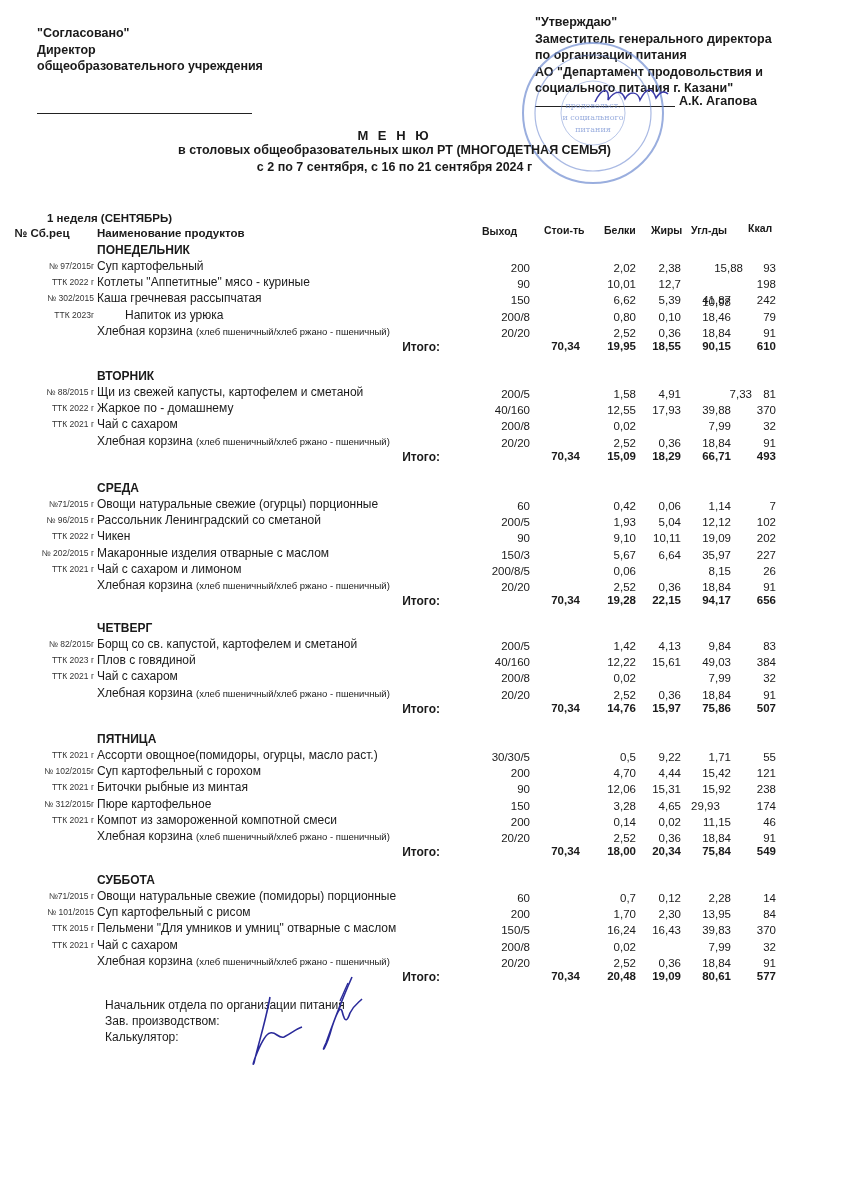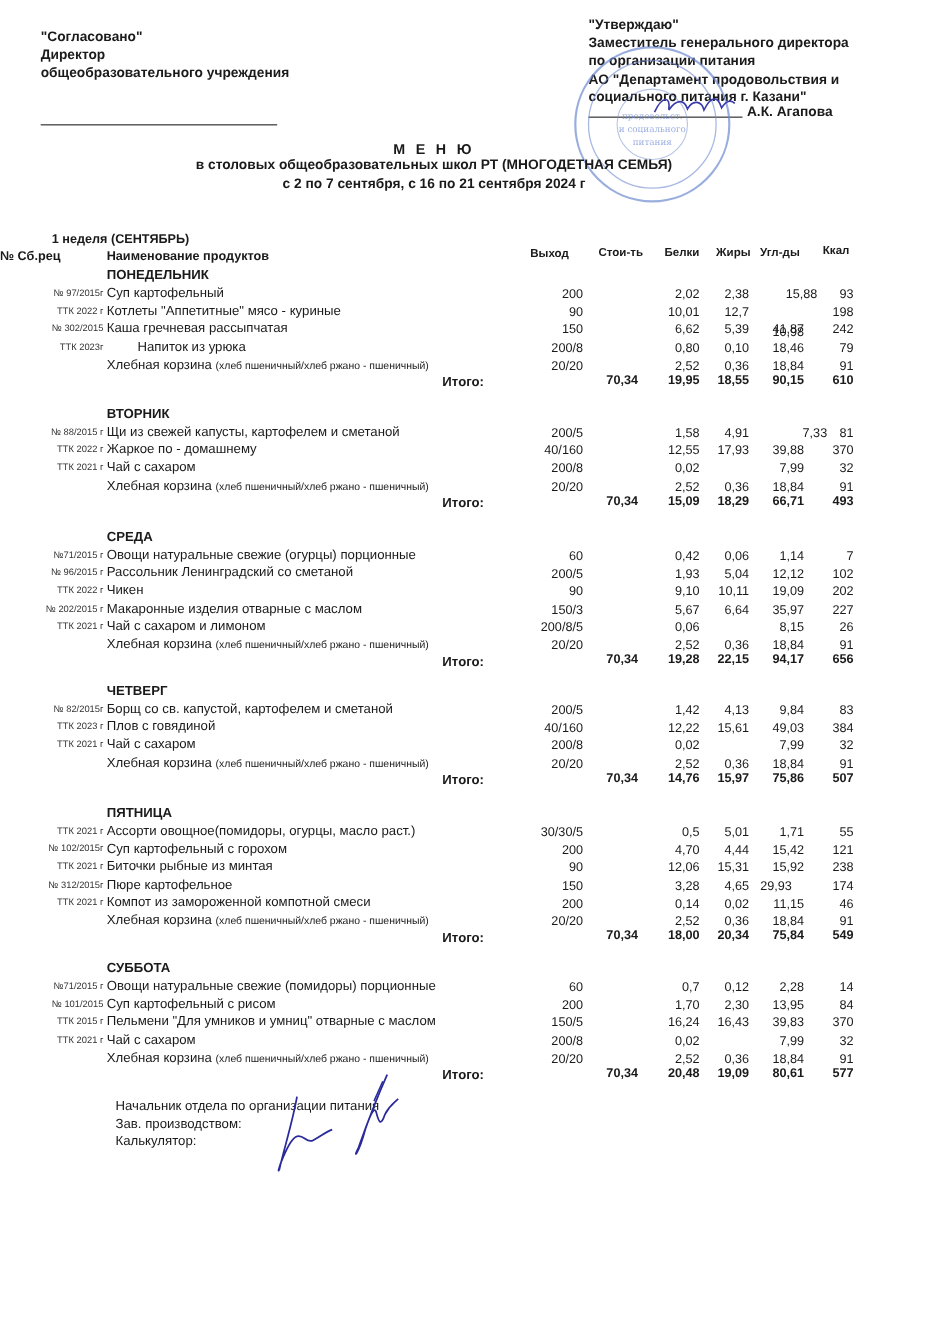--- a/index.html
+++ b/index.html
@@ -61,21 +61,21 @@
 
 <svg class="decor" style="left:590px; top:82px;" width="80" height="28">
   <path d="M5 20 C 12 5, 20 5, 18 18 C 25 8, 32 8, 35 17 C 40 8, 48 10, 50 18 C 56 6, 62 4, 66 16 C 70 10, 74 8, 78 12" fill="none" stroke="#3a3aa8" stroke-width="1.5"></path>
 </svg>
 
 <div class="title t1">М Е Н Ю</div>
 <div class="title t2">в столовых общеобразовательных школ РТ (МНОГОДЕТНАЯ СЕМЬЯ)</div>
 <div class="title t3">с  2 по 7  сентября, с 16 по 21  сентября 2024 г</div>
 
 <div class="hdr" style="left:47px; top:212px;">1 неделя (СЕНТЯБРЬ)</div>
-<div class="hdr" style="left:0px; top:227px; width:84px; text-align:left;">№ Сб.рец</div>
+<div class="hdr" style="left:0px; top:227px; width:84px; text-align:center;">№ Сб.рец</div>
 <div class="hdr" style="left:97px; top:227px;">Наименование продуктов</div>
 <div class="hdr" style="left:482px; top:225px; font-size:10.5px;">Выход</div>
 <div class="hdr" style="left:544px; top:224px; font-size:10.5px;">Стои-ть</div>
 <div class="hdr" style="left:604px; top:224px; font-size:10.5px;">Белки</div>
 <div class="hdr" style="left:651px; top:224px; font-size:10.5px;">Жиры</div>
 <div class="hdr" style="left:691px; top:224px; font-size:10.5px;">Угл-ды</div>
 <div class="hdr" style="left:748px; top:222px; font-size:10.5px;">Ккал</div>
 
 <div id="table-body">
     <div class="day" style="top: 243px;">ПОНЕДЕЛЬНИК</div>
@@ -237,21 +237,21 @@
     <div class="num bold c-cost" style="top: 701.8px;">70,34</div>
     <div class="num bold c-prot" style="top: 701.8px;">14,76</div>
     <div class="num bold c-fat" style="top: 701.8px;">15,97</div>
     <div class="num bold c-carb" style="top: 701.8px;">75,86</div>
     <div class="num bold c-kcal" style="top: 701.8px;">507</div>
     <div class="day" style="top: 732px;">ПЯТНИЦА</div>
     <div class="code" style="top: 750px; left: 0px;">ТТК 2021 г</div>
     <div class="dish" style="top: 748px;"><span>Ассорти овощное(помидоры, огурцы, масло раст.)</span></div>
     <div class="num c-out" style="top: 751px;">30/30/5</div>
     <div class="num c-prot" style="top: 751px;">0,5</div>
-    <div class="num c-fat" style="top: 751px;">5,01</div>
+    <div class="num c-fat" style="top: 751px;">9,22</div>
     <div class="num c-carb" style="top: 751px;">1,71</div>
     <div class="num c-kcal" style="top: 751px;">55</div>
     <div class="code" style="top: 766.2px; left: 0px;">№ 102/2015г</div>
     <div class="dish" style="top: 764.2px;"><span>Суп картофельный с горохом</span></div>
     <div class="num c-out" style="top: 767.2px;">200</div>
     <div class="num c-prot" style="top: 767.2px;">4,70</div>
     <div class="num c-fat" style="top: 767.2px;">4,44</div>
     <div class="num c-carb" style="top: 767.2px;">15,42</div>
     <div class="num c-kcal" style="top: 767.2px;">121</div>
     <div class="code" style="top: 782.4px; left: 0px;">ТТК 2021 г</div>

